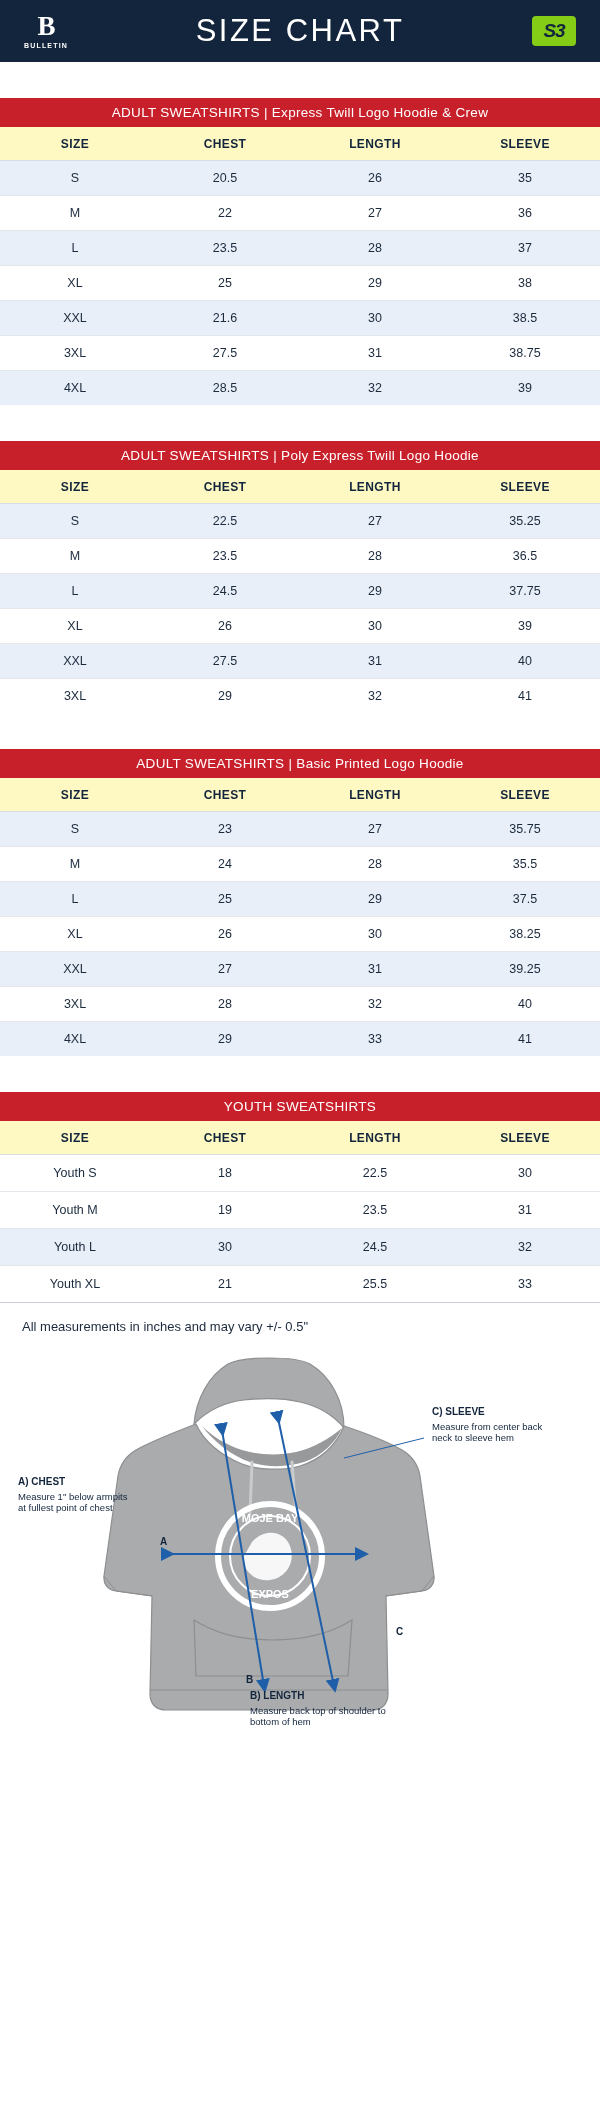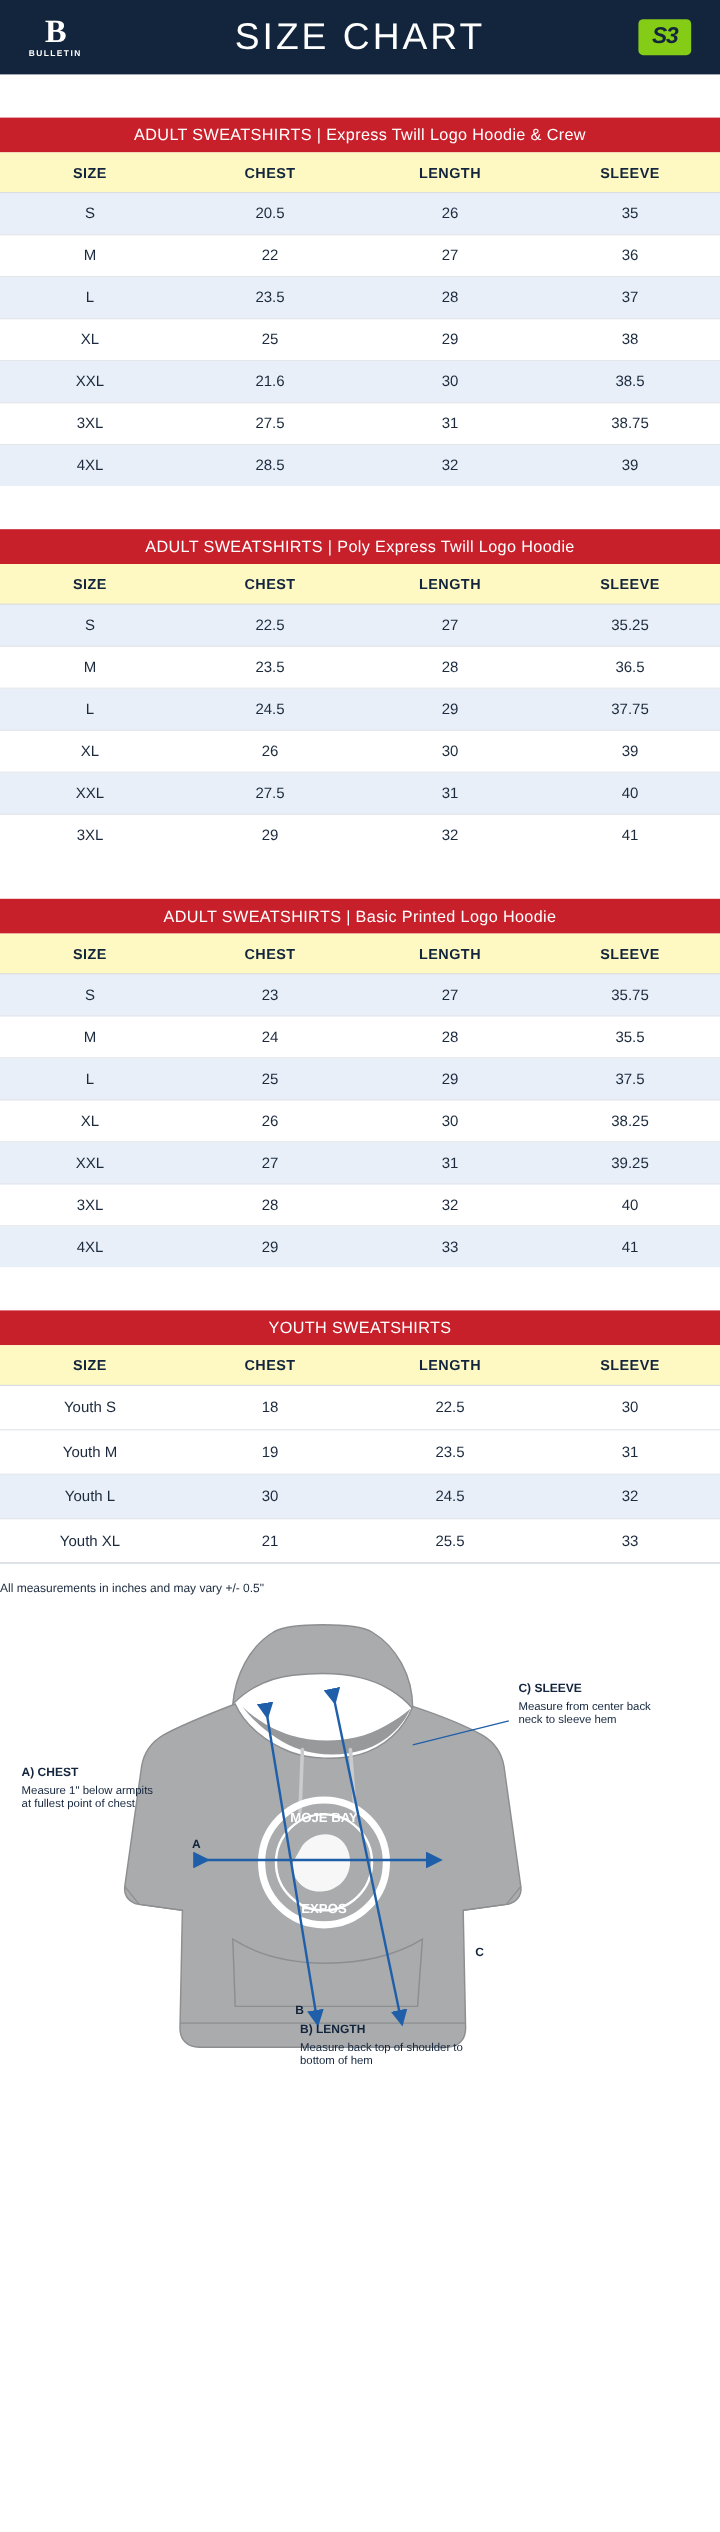--- a/index.html
+++ b/index.html
@@ -125,22 +125,23 @@
     background: #c9ced6;
     margin: 0;
   }
 
   
   .footer {
     position: relative;
     padding: 16px 0 10px 0;
   }
   .measure-note {
-    font-size: 10px;
+    font-size: 13px;
     color: #1b2a3d;
+    padding-left: 22px;
     margin-bottom: 4px;
   }
   .diagram-wrap {
     position: relative;
     width: 600px;
     height: 430px;
   }
   .diagram-wrap svg { display: block; }
 
   .anno {

